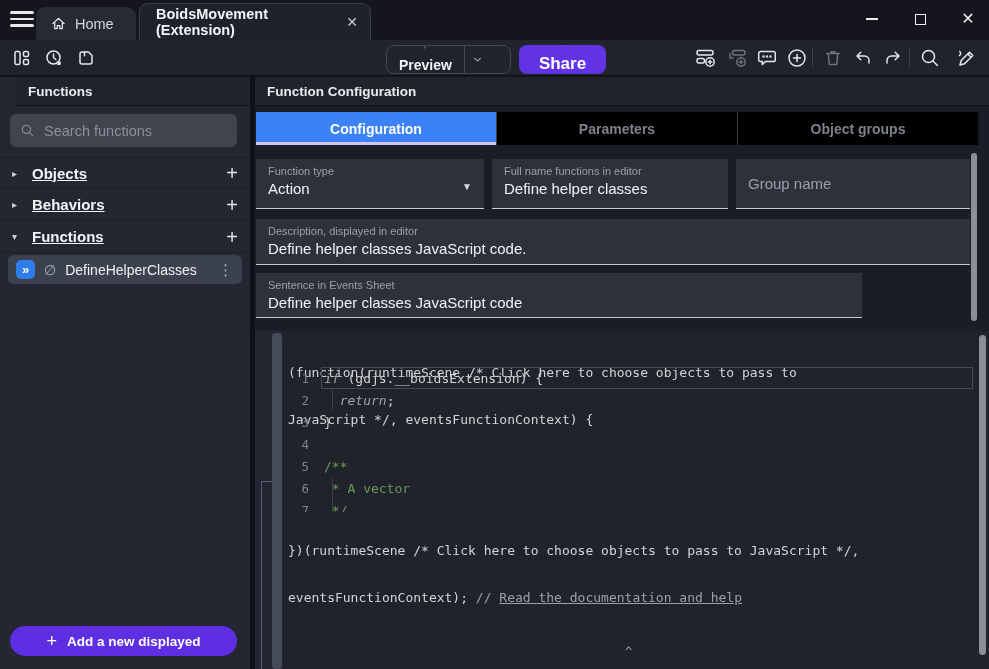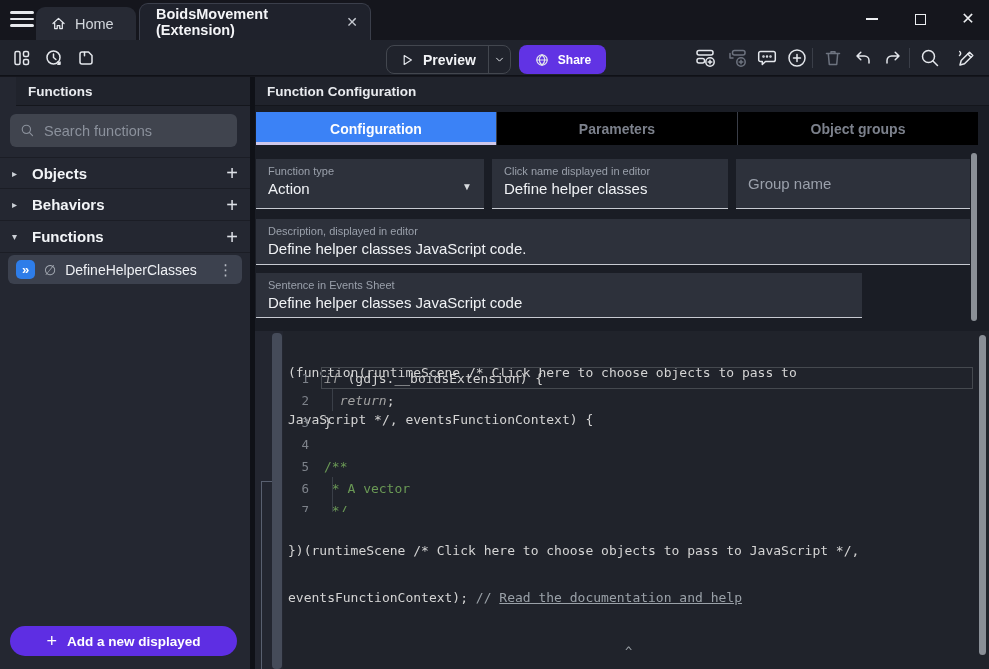--- a/index.html
+++ b/index.html
@@ -32,43 +32,43 @@
 
   
   .toolbar { position:absolute; left:0; top:40px; width:989px; height:36px; background:#20232c;
              border-bottom:1px solid #0f1117; }
   .tbicon { position:absolute; top:48px; width:20px; height:20px; cursor:pointer; }
   .tbicon2 { position:absolute; top:47px; width:22px; height:22px; cursor:pointer; }
   .tb-sep { position:absolute; top:48px; width:1px; height:20px; background:#3a3e48; }
   .btn-preview { position:absolute; left:386px; top:45px; height:29px; width:125px;
                  border:1px solid #43474f; border-radius:8px; display:flex; align-items:stretch;
                  color:#f2f3f6; font-weight:bold; font-size:14px; cursor:pointer; }
-  .btn-preview .main-part { display:flex; align-items:center; gap:8px; padding:0 12px 0 12px; }
+  .btn-preview .main-part { display:flex; align-items:center; gap:8px; padding:0 12px 0 12px;flex-direction:column; }
   .btn-preview .arrow-part { width:27px; border-left:1px solid #43474f; display:flex;
                              align-items:center; justify-content:center; }
   .btn-share { position:absolute; left:519px; top:45px; height:29px; width:87px; background:#6133e4;
                border-radius:8px; display:flex; align-items:center; justify-content:center; gap:8px;
-               color:#fff; font-weight:bold; font-size:12px; cursor:pointer; }
+               color:#fff; font-weight:bold; font-size:17px; cursor:pointer;flex-direction:column; }
 
   
   .sidebar { position:absolute; left:0; top:77px; width:250px; bottom:0; background:#242731;padding-left:16px; }
   .panel-header { height:29px; background:#20232c; border-bottom:1px solid #14161c;
                   display:flex; align-items:center; padding:0 12px; font-size:13.5px;
                   font-weight:bold; color:#e9ebef; }
   .searchbox { position:absolute; left:10px; right:13px; top:37px; height:33px; background:#40444e;
                border-radius:6px; display:flex; align-items:center; padding:0 10px; gap:9px; }
   .searchbox input { background:transparent; border:none; outline:none; color:#dfe2e8;
                      font-size:14.5px; width:100%; font-family:"Liberation Sans",sans-serif; }
   .searchbox input::placeholder { color:#8b919c; }
   .tree { position:absolute; left:0; right:0; top:80px; }
   .tree-row { height:32px; display:flex; align-items:center; padding:0 12px; gap:10px;
               border-bottom:1px solid #1b1d25; cursor:pointer; }
   .tree-row:first-child { border-top:1px solid #1b1d25; }
   .tri { font-size:10px; color:#ccd0d6; width:10px; }
-  .tree-label { font-size:15px; font-weight:bold; color:#f2f4f7; }
+  .tree-label { font-size:15px; font-weight:bold; color:#f2f4f7;text-decoration:underline; }
   .tree-plus { margin-left:auto; font-size:20px; font-weight:300; color:#dde0e6; line-height:1; cursor:pointer; }
   .func-item { position:absolute; left:8px; right:8px; top:178px; height:29px; background:#3c414e;
                border-radius:6px; display:flex; align-items:center; padding:0 8px; gap:9px; cursor:pointer; }
   .func-badge { width:19px; height:19px; border-radius:5px; background:#2e7de9; color:#fff;
                 display:flex; align-items:center; justify-content:center; font-size:13px;
                 font-weight:bold; flex:none; }
   .private-ic { color:#a7adb6; font-size:14px; }
   .func-name { font-size:14px; color:#eef0f4; }
   .dots { margin-left:auto; color:#b7bcc4; font-size:15px; letter-spacing:1px; cursor:pointer; }
   .btn-add { position:absolute; left:10px; right:13px; bottom:13px; height:30px; border-radius:15px;
@@ -311,21 +311,21 @@
         </div>
     </div>
 
     <div class="field f-type">
       <div class="flabel">Function type</div>
       <div class="fvalue">Action</div>
       <span class="dd-caret">▼</span>
     </div>
 
     <div class="field f-name">
-      <div class="flabel">Click name displayed in editor</div>
+      <div class="flabel">Full name functions in editor</div>
       <div class="fvalue">Define helper classes</div>
     </div>
 
     <div class="field f-group">
       <input placeholder="Group name" style="">
     </div>
 
     <div class="field f-desc">
       <div class="flabel">Description, displayed in editor</div>
       <div class="fvalue">Define helper classes JavaScript code.</div>

